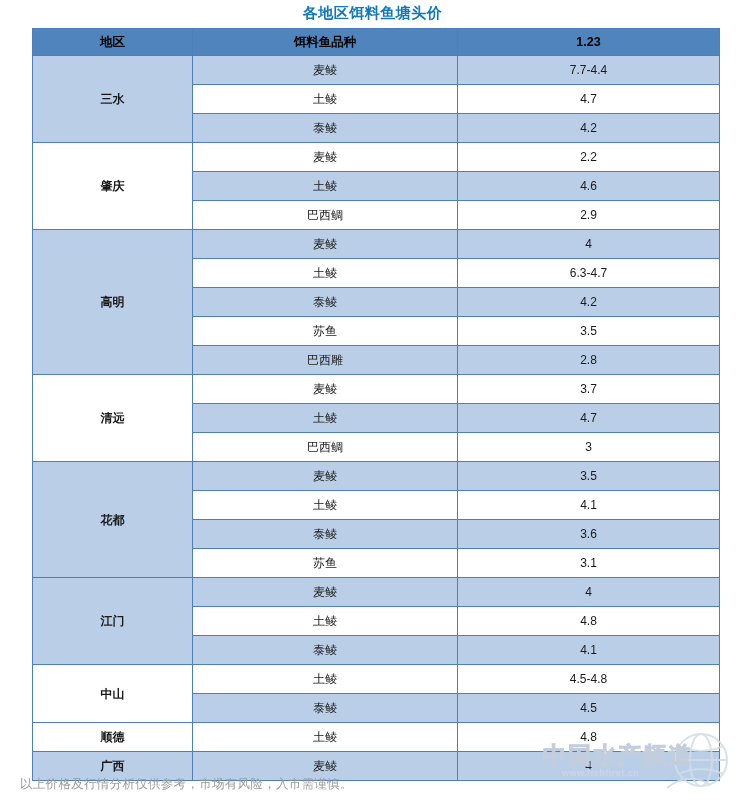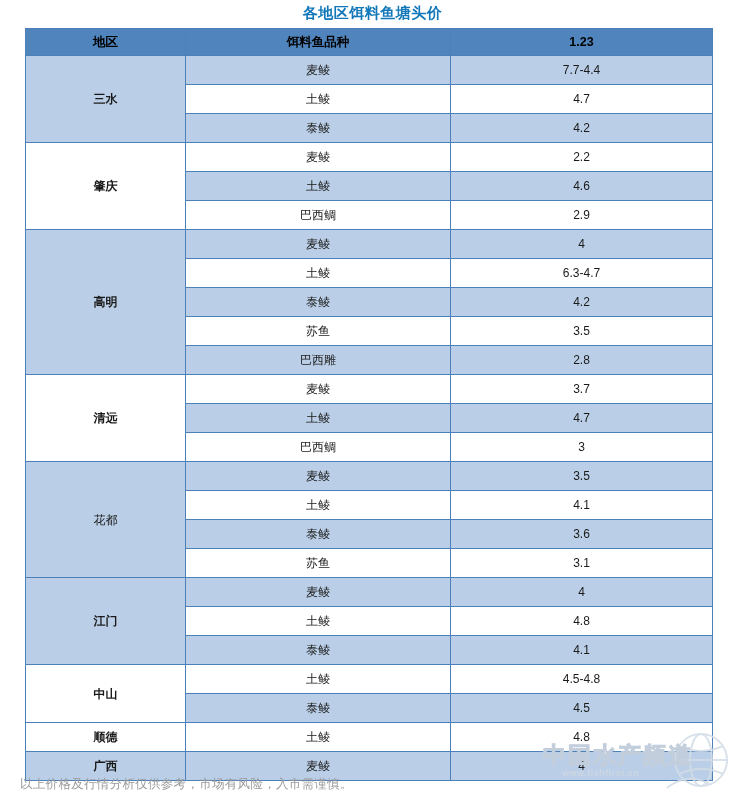--- a/index.html
+++ b/index.html
@@ -20,21 +20,21 @@
     color: #1278b9;
     font-size: 15px;
     font-weight: bold;
     letter-spacing: 0.5px;
     padding-top: 4px;
     padding-bottom: 6px;
     line-height: 18px;
   }
 
   .table-wrap {
-    margin: 0 20px 0 25px;
+    margin: 0 20px 0 32px;
     width: 687px;
   }
 
   table.price-table {
     border-collapse: collapse;
     width: 687px;
     table-layout: fixed;
   }
 
   table.price-table col.c-region { width: 160px; }
@@ -62,21 +62,21 @@
     border-color: #4d80b8;
   }
 
   td.shade { background: #bacfe7; }
   td.plain { background: #ffffff; }
 
   td.region {
     font-weight: bold;
     font-size: 12.5px;
   }
-  td.region.light { font-weight: normal; }
+  td.region.light { font-weight: bold; }
 
   #footer-note {
     position: absolute;
     left: 20px;
     top: 776px;
     font-size: 12.5px;
     color: #9b9b9b;
     letter-spacing: 0.3px;
   }
 

